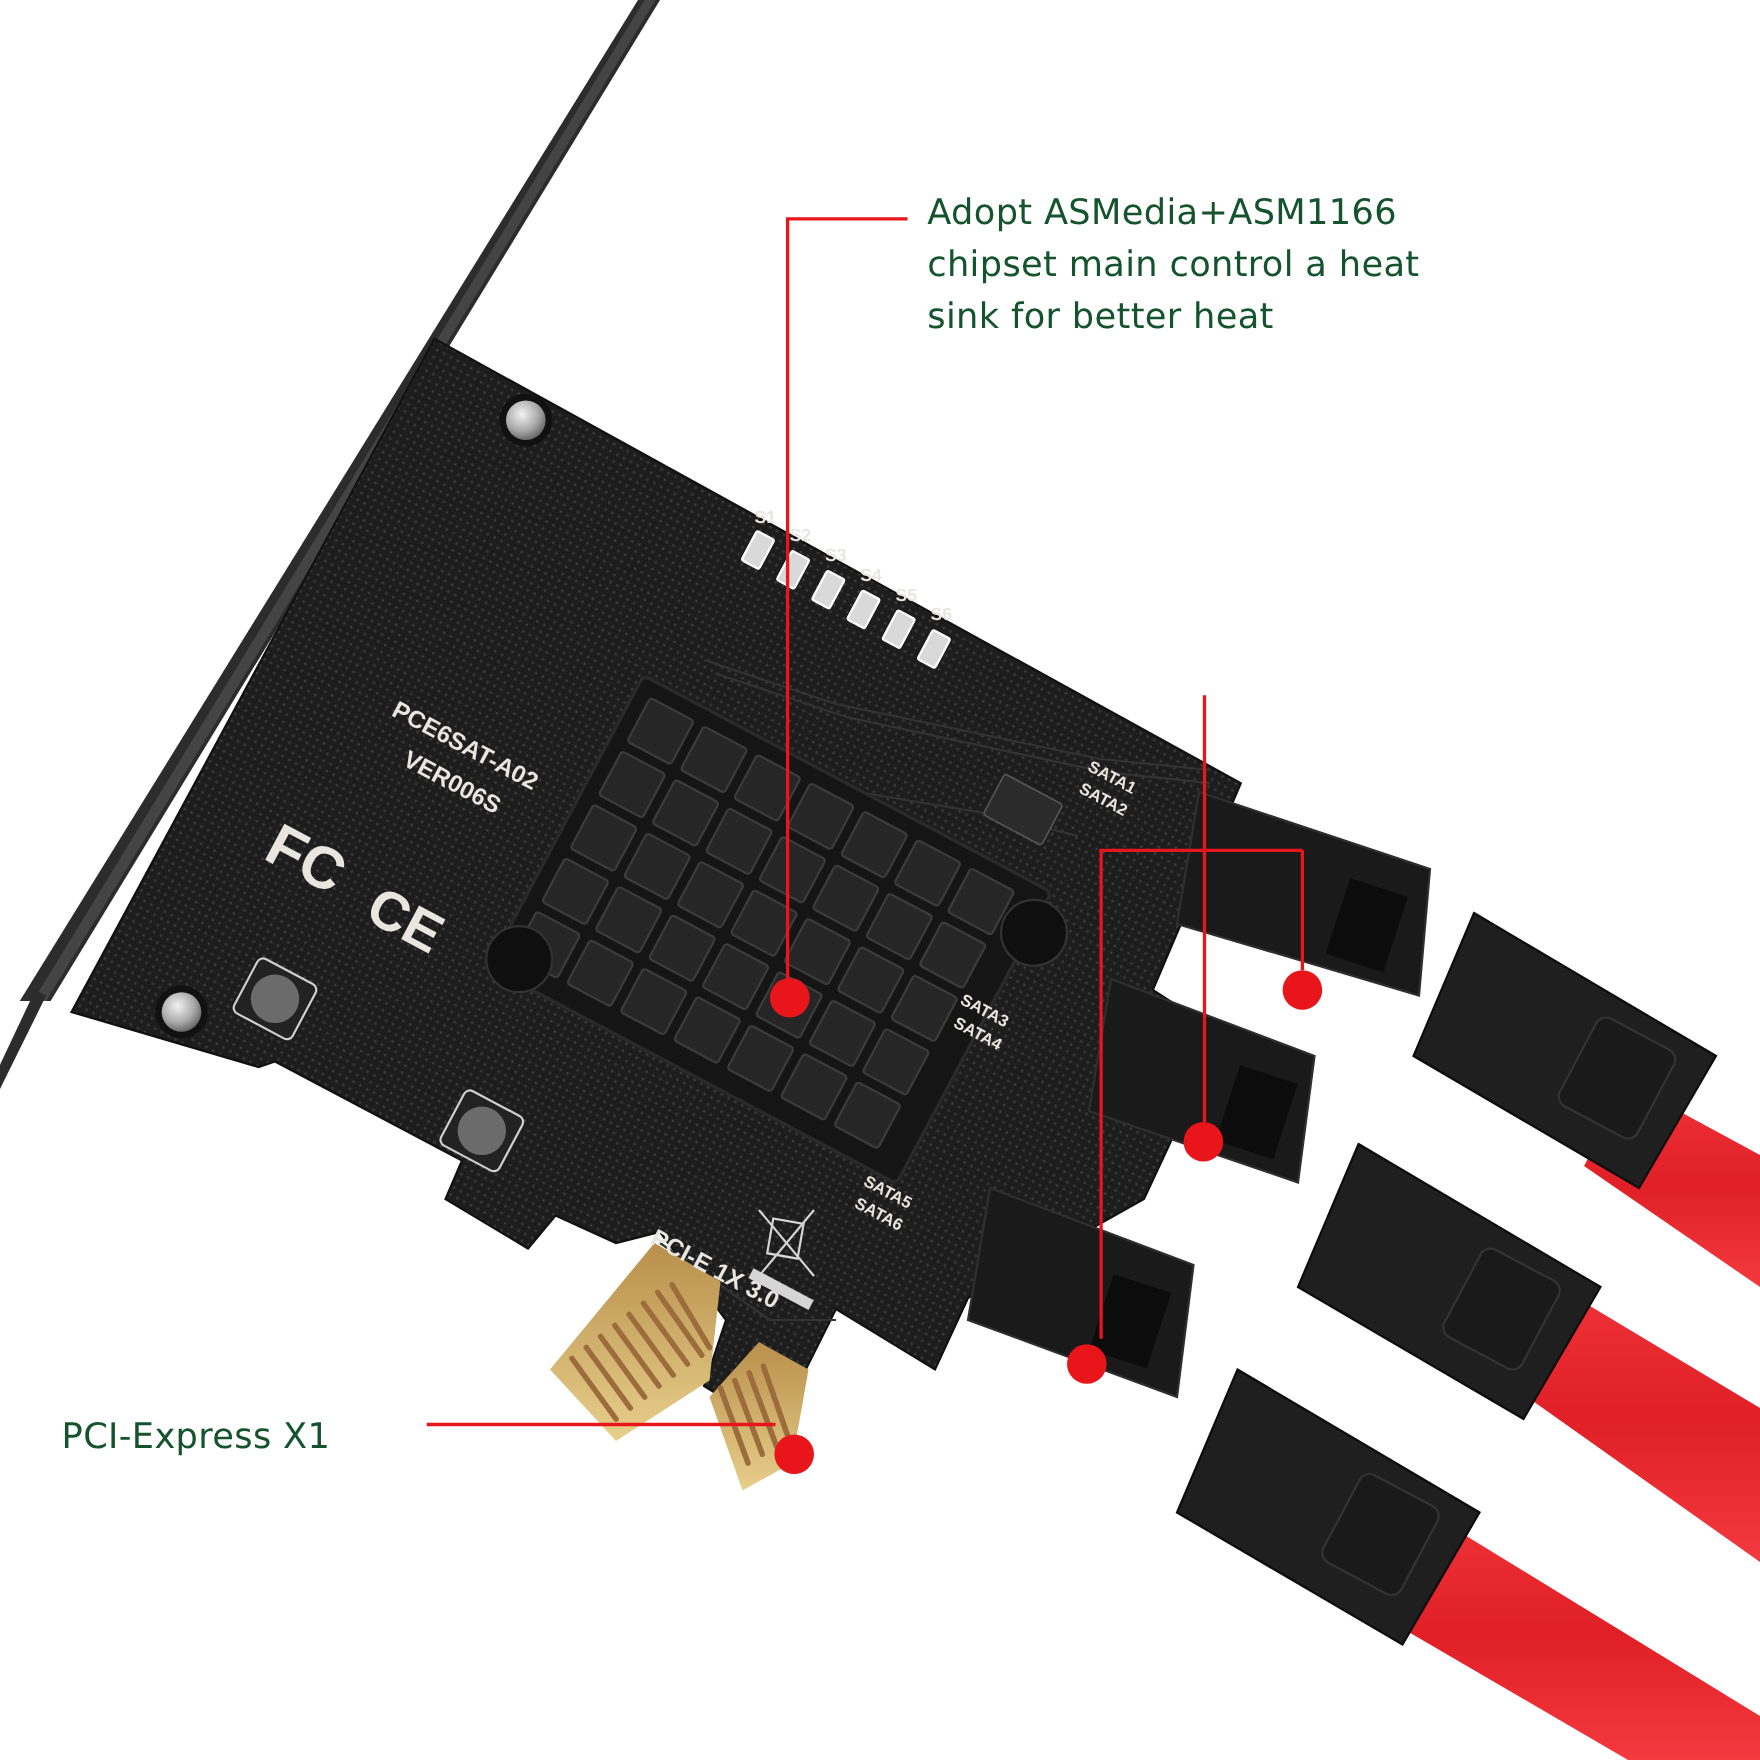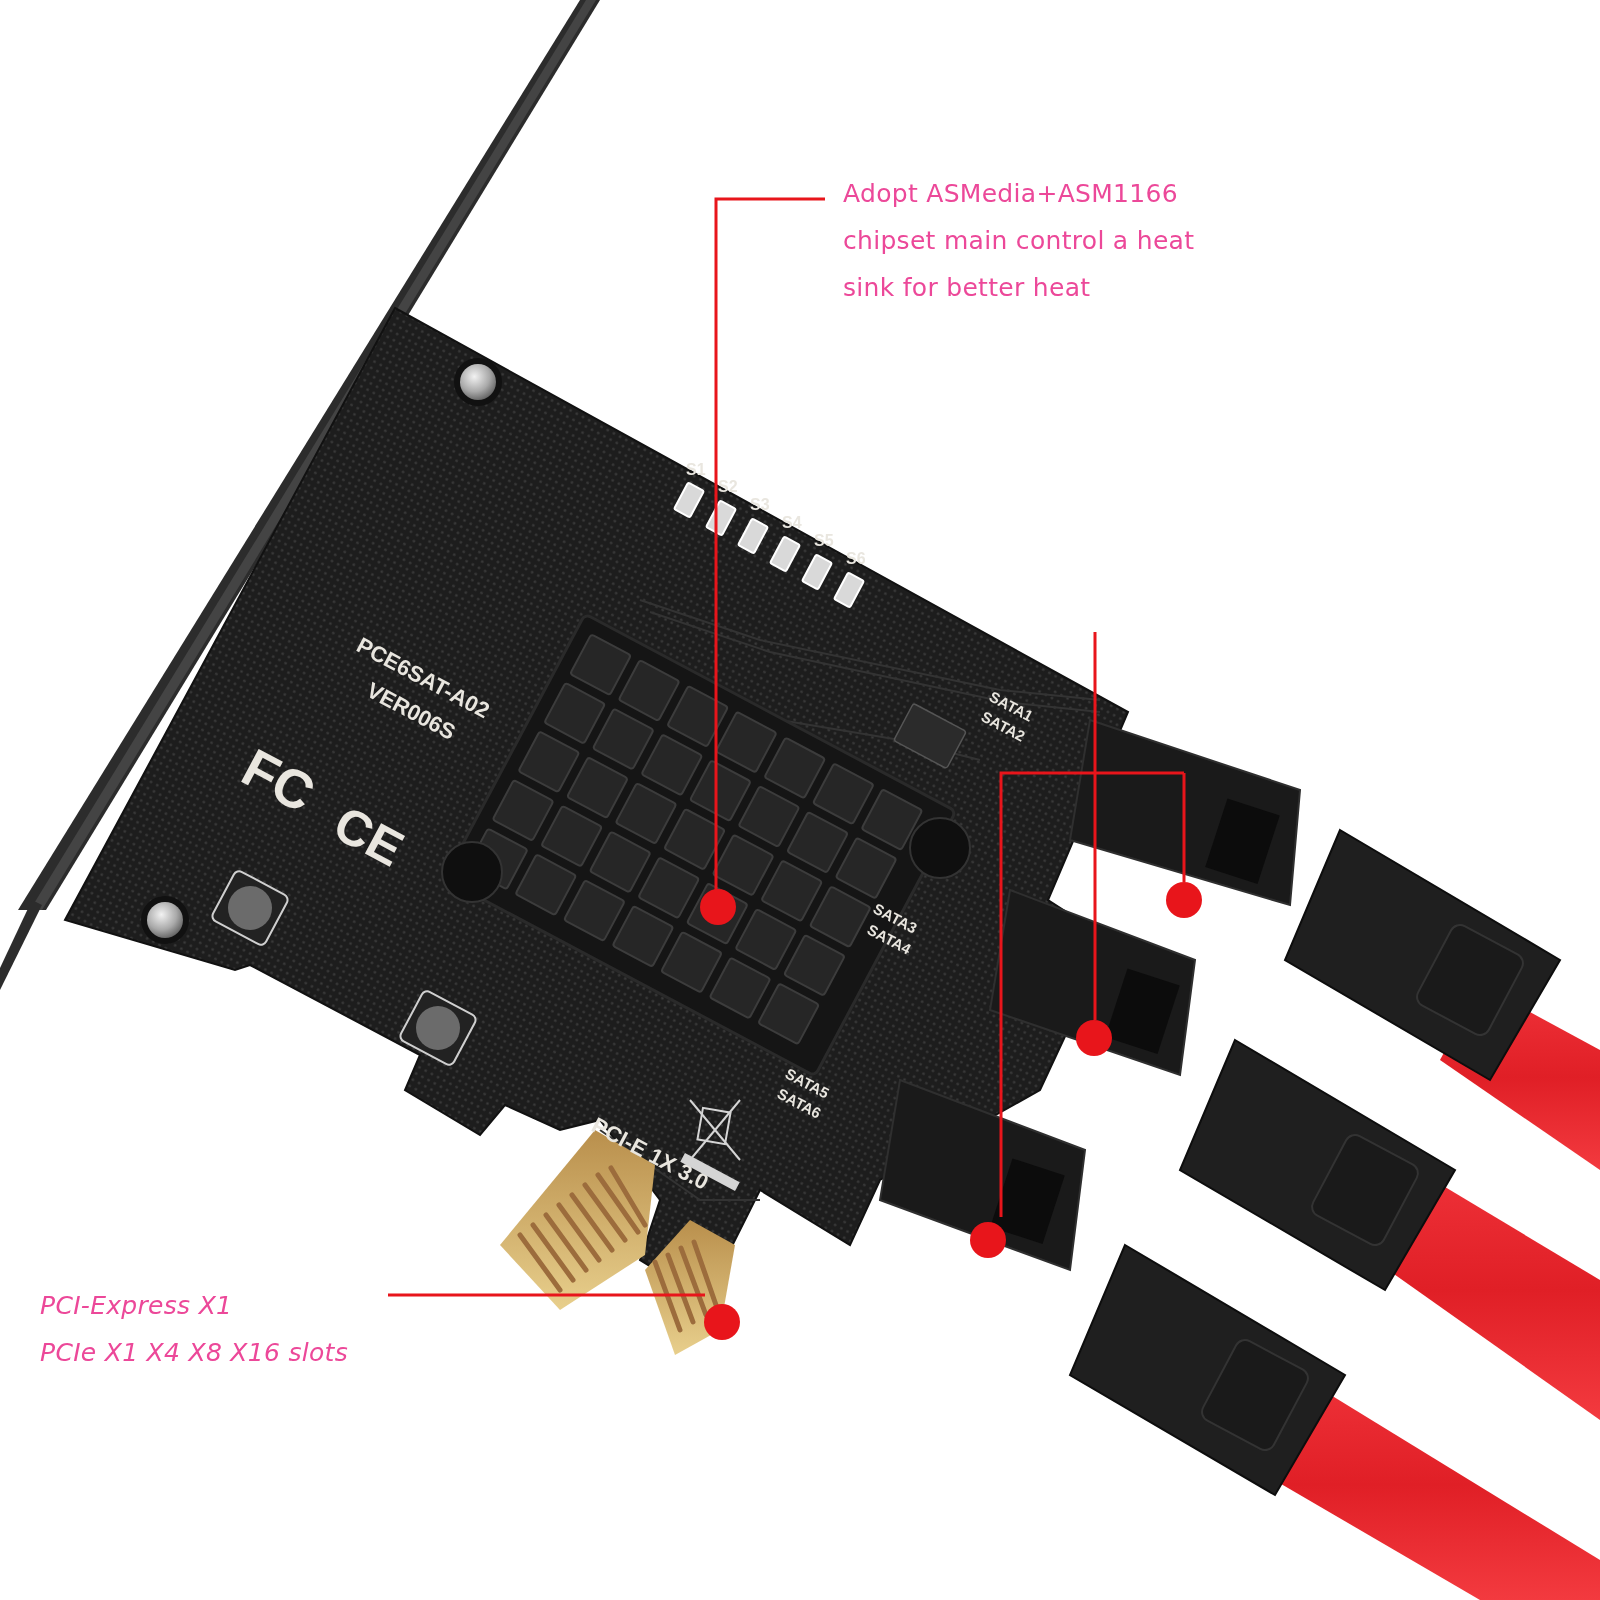--- a/index.html
+++ b/index.html
@@ -1,20 +1,20 @@
 <!DOCTYPE html>
 <html><head>
 <meta charset="utf-8">
 <style>
   html, body { margin:0; padding:0; background:#ffffff; }
   body { width:1600px; height:1600px; position:relative; overflow:hidden;
          font-family:"DejaVu Sans", "Liberation Sans", sans-serif; }
   .stage { position:absolute; left:0; top:0; width:1600px; height:1600px; }
   svg.photo { position:absolute; left:0; top:0; }
-  .callout-text { position:absolute; color:#ec4899; font-size:25px; line-height:47px;
+  .callout-text { position:absolute; color:#14532d; font-size:32px; line-height:47px;
                   letter-spacing:0.3px; font-family:"DejaVu Sans", sans-serif; font-weight:400; }
   .callout-text div { white-space:nowrap; }
   .pcb-label { font-family:"Liberation Sans", sans-serif; font-weight:700; fill:#e9e6df; }
 </style>
 </head>
 <body>
 
 <div class="stage">
 
 <svg class="photo" width="1600" height="1600" viewBox="0 0 1600 1600">
@@ -222,18 +222,17 @@
   </g>
 </svg>
 
 <div class="callout-text" style="left:843px; top:170px;">
   <div>Adopt ASMedia+ASM1166</div>
   <div>chipset main control a heat</div>
   <div>sink for better heat</div>
 </div>
 
 
-<div class="callout-text" style="left:40px; top:1282px;font-style:italic;">
+<div class="callout-text" style="left:56px; top:1282px;">
   <div>PCI-Express X1</div>
-  <div>PCIe X1 X4 X8 X16 slots</div>
 </div>
 
 </div>
 
 </body></html>

